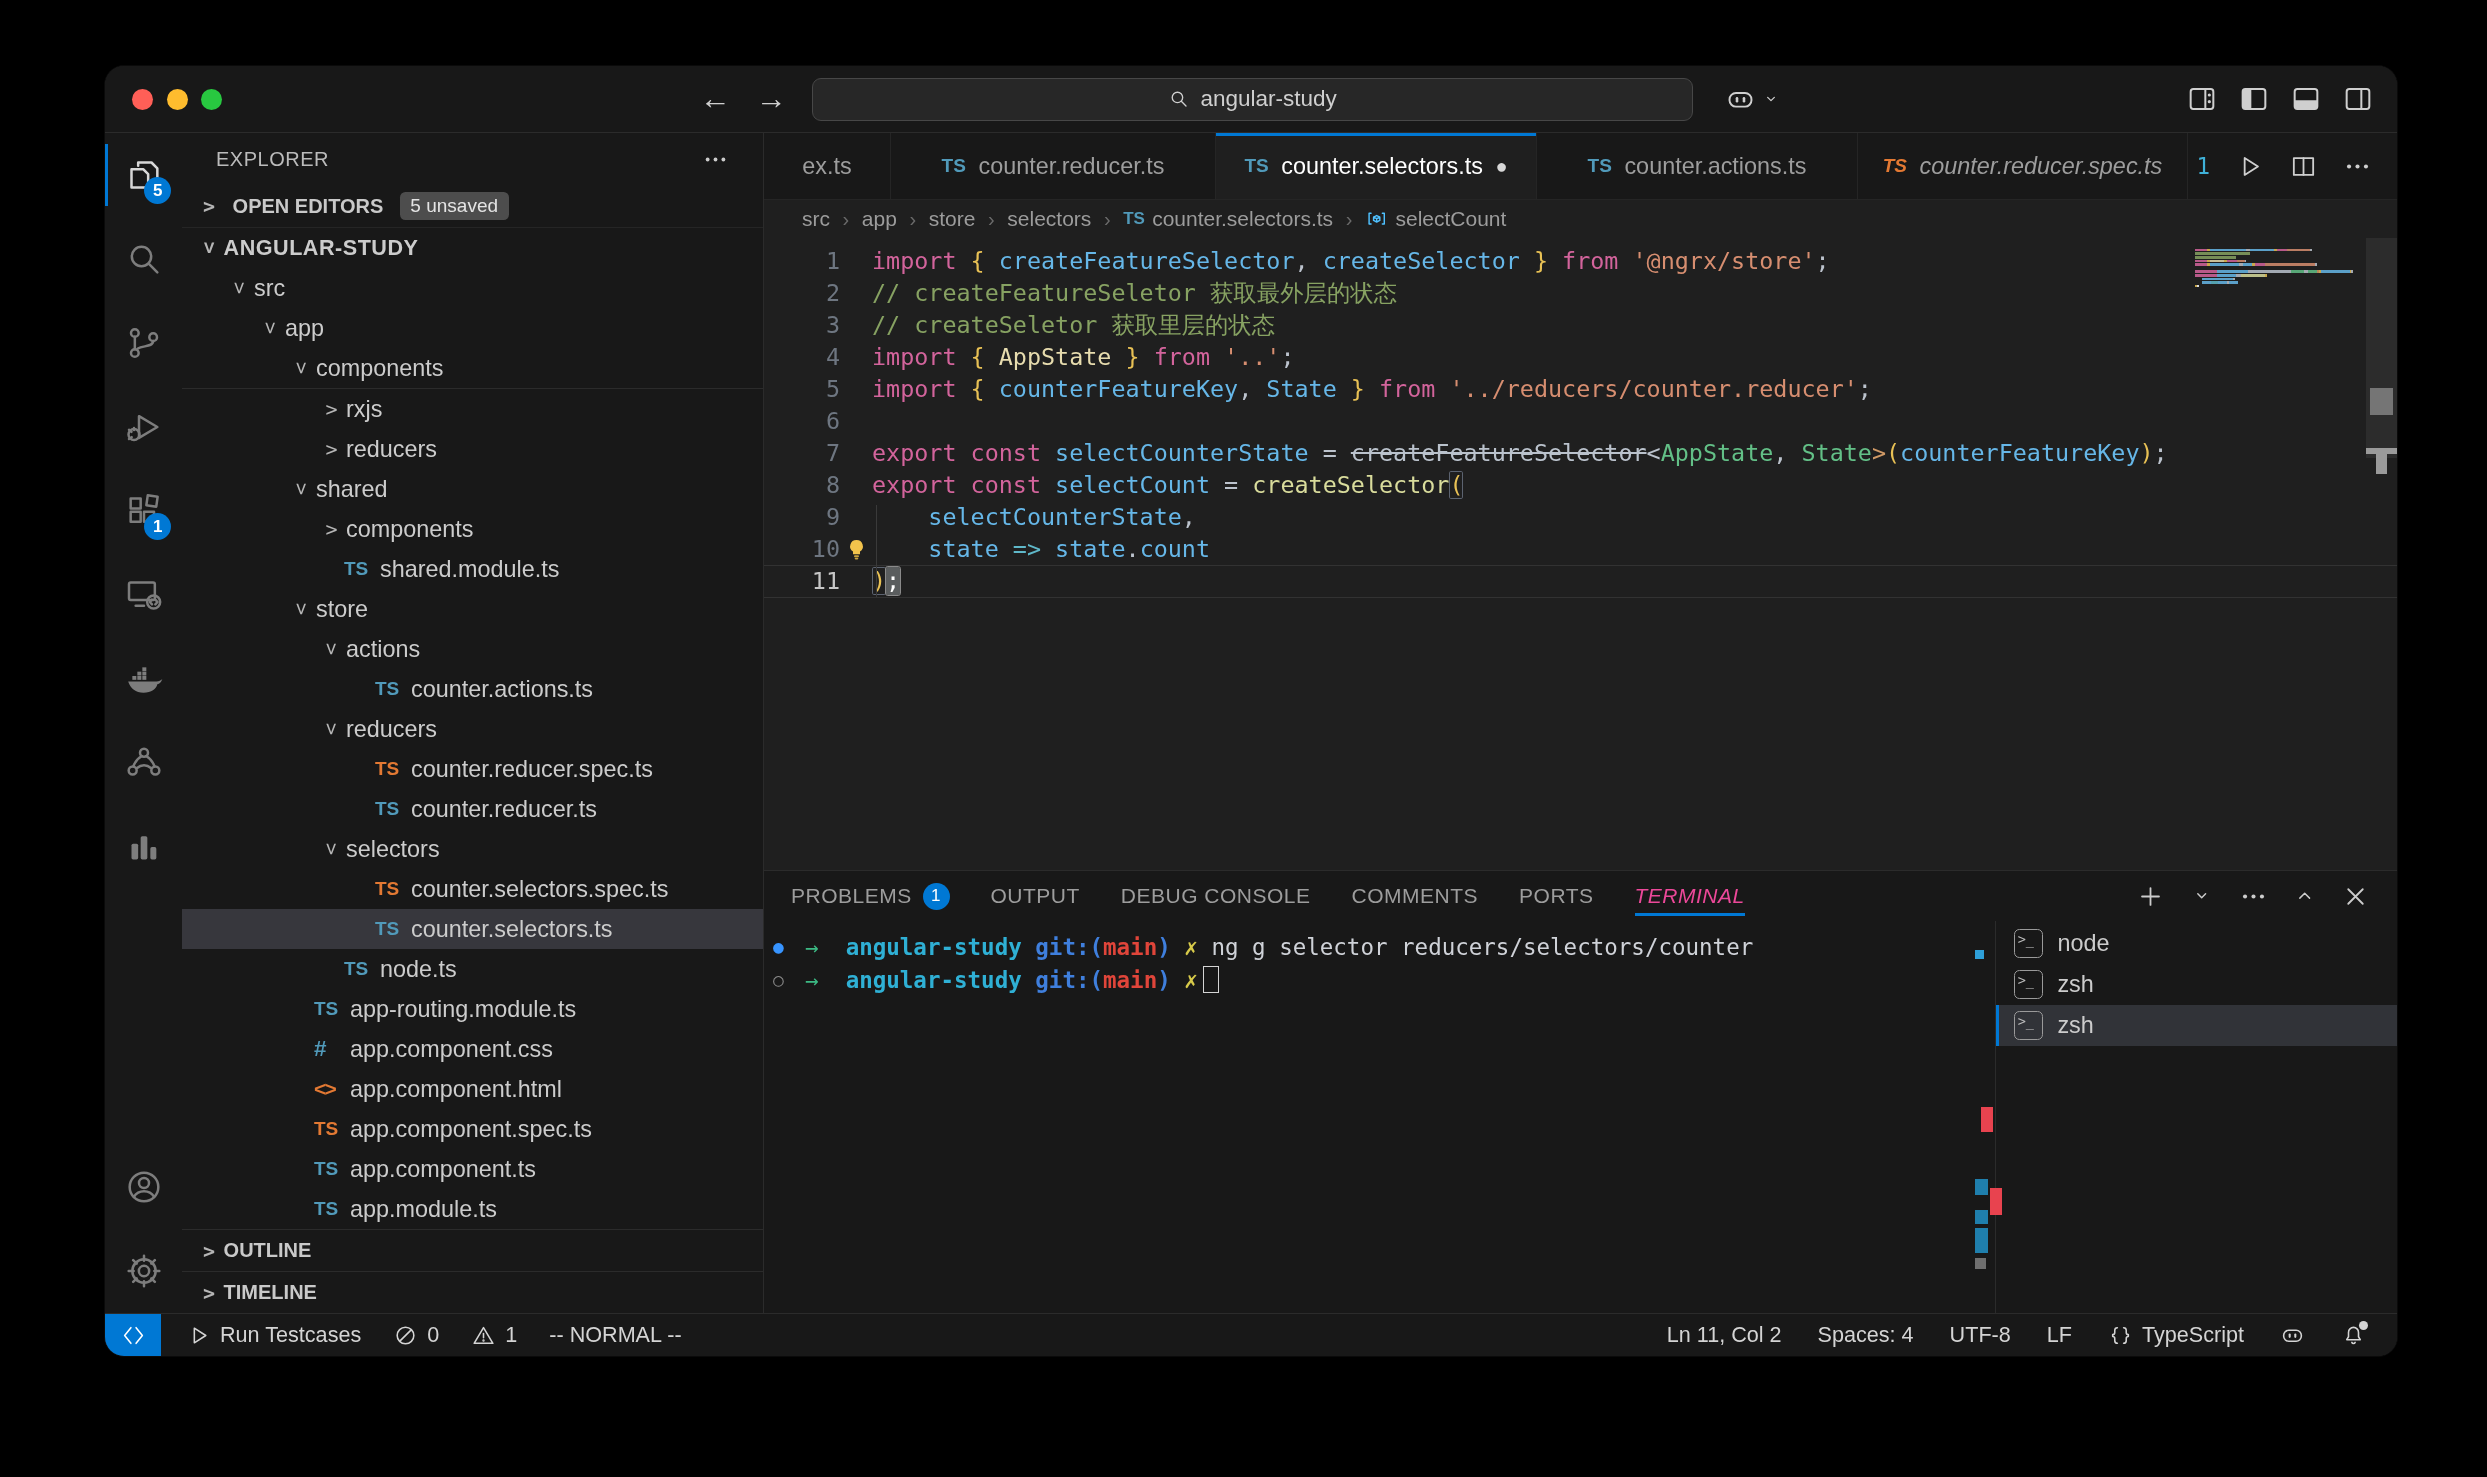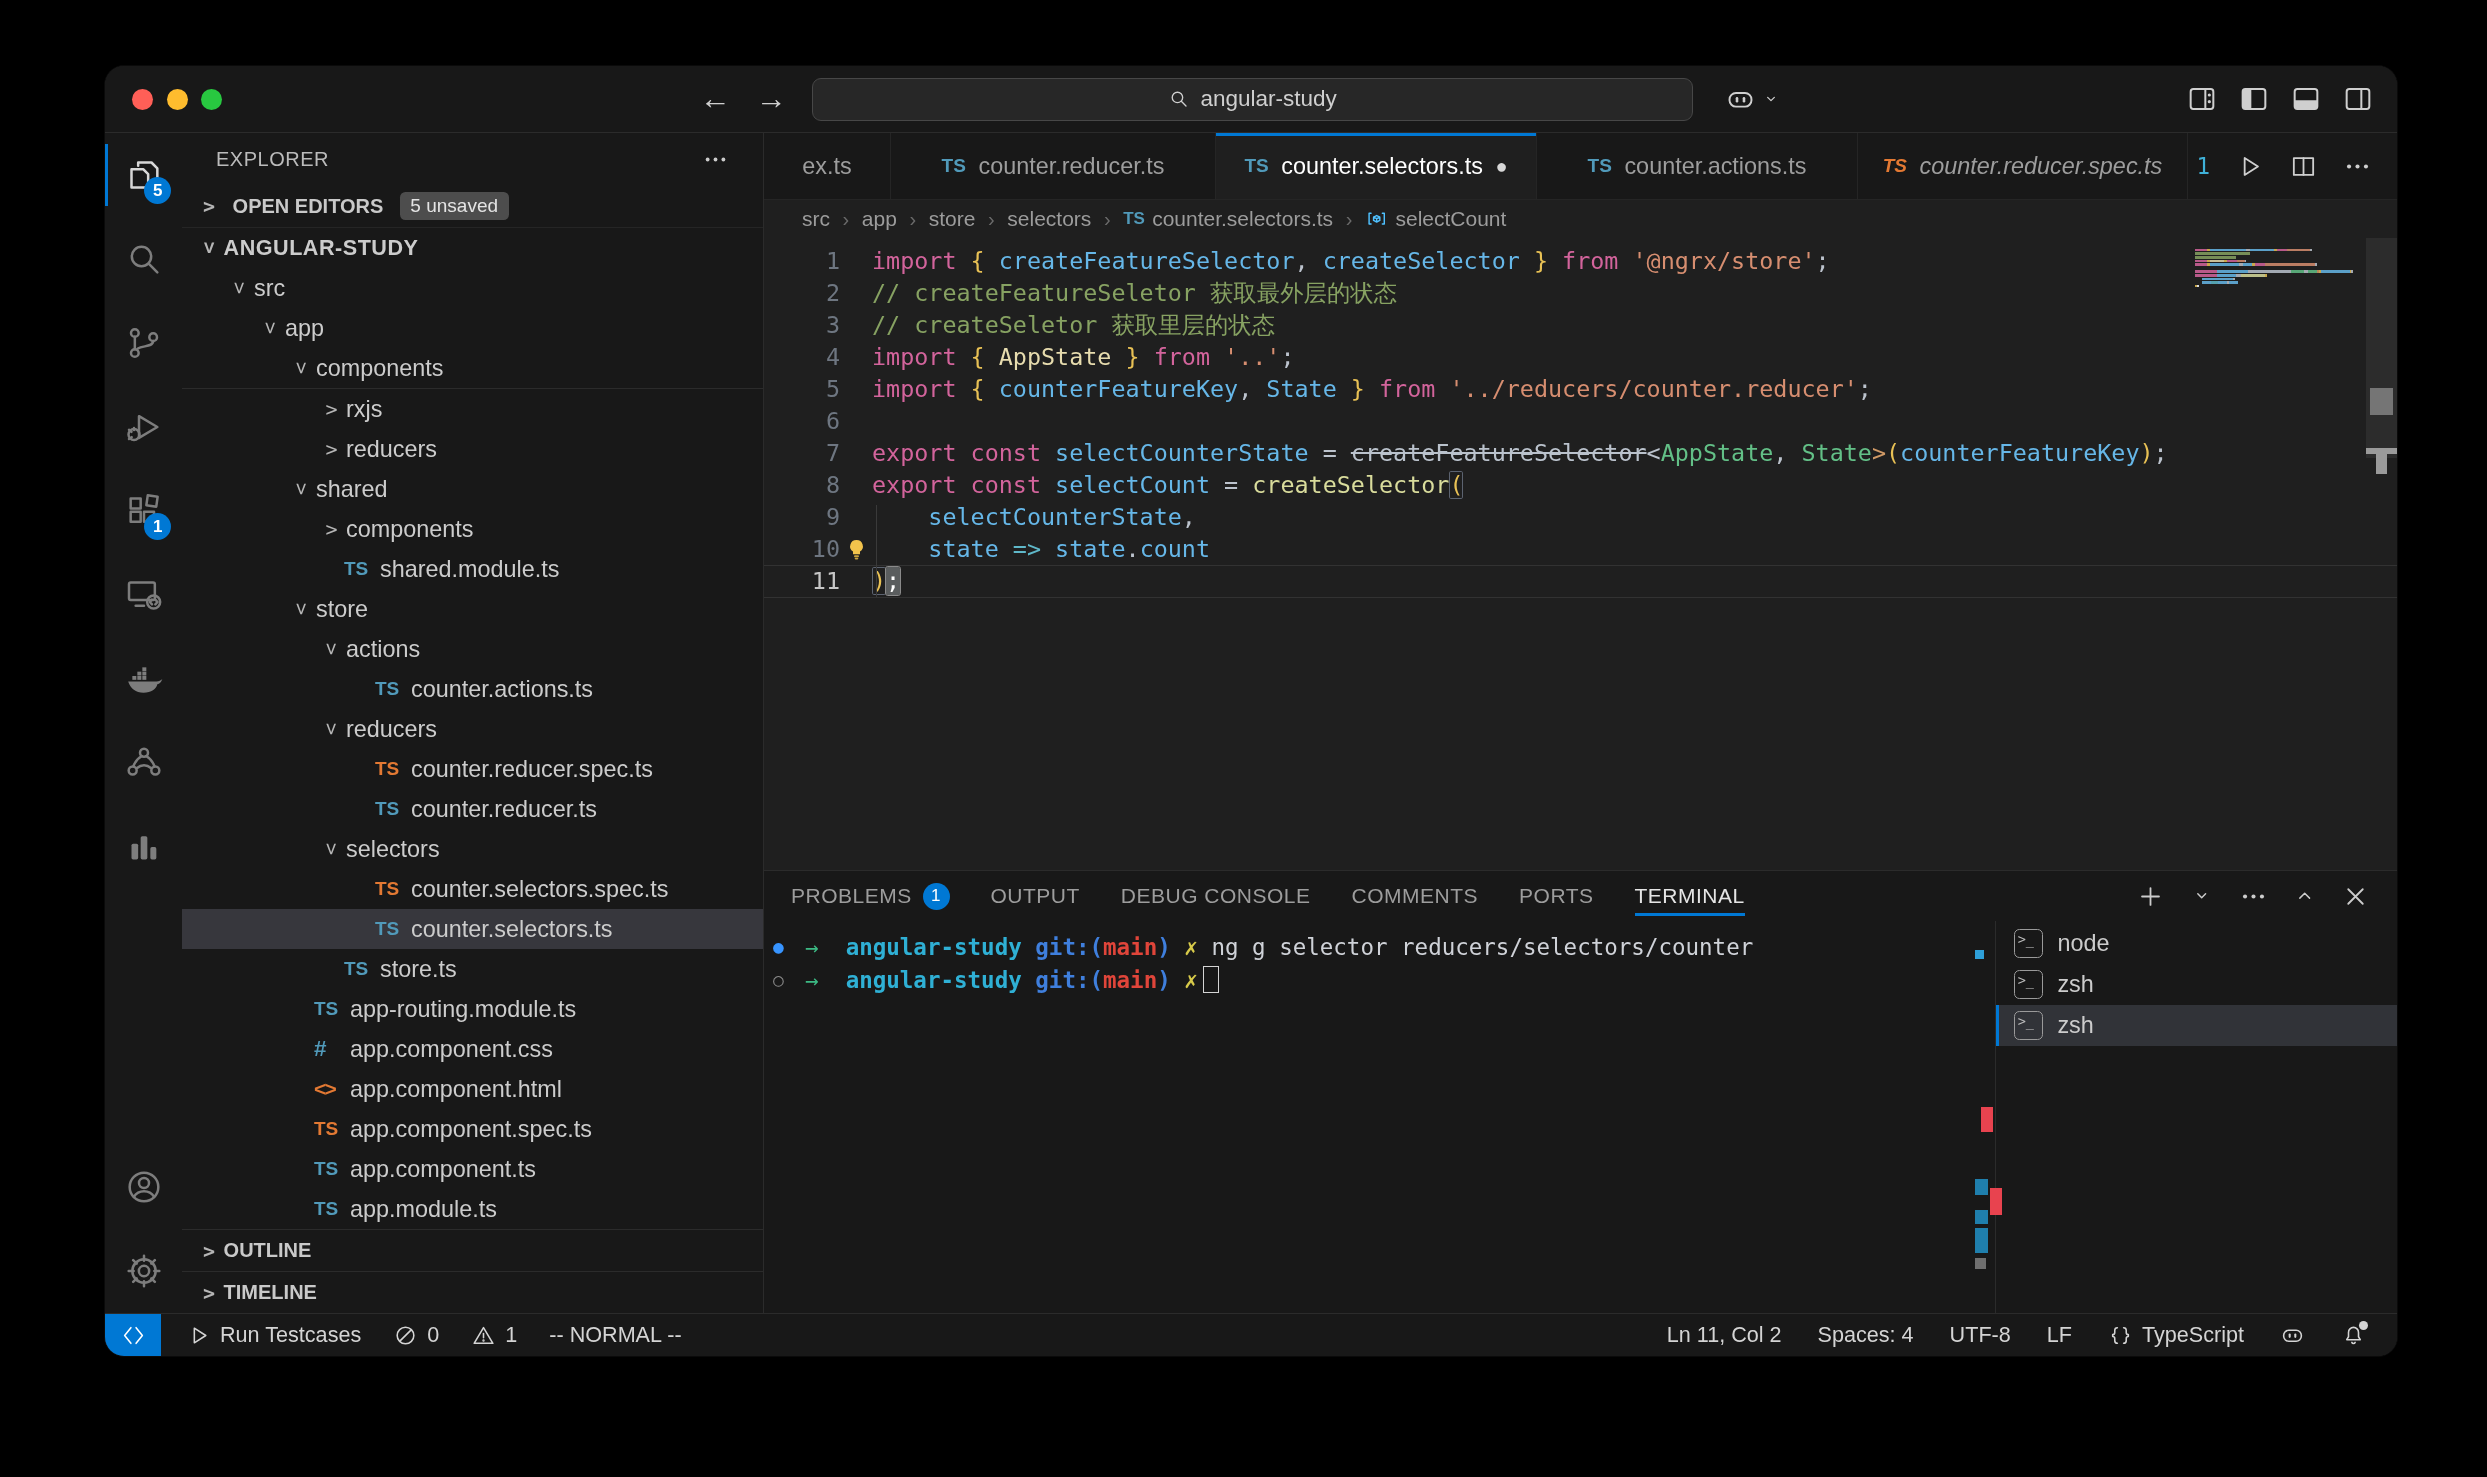--- a/index.html
+++ b/index.html
@@ -78,21 +78,21 @@
   .mrow{height:3.6px;white-space:nowrap;font-size:0;}
   .mseg{display:inline-block;height:2.7px;vertical-align:top;opacity:.85;}
   .scrollbar{position:absolute;top:0;right:0;width:31px;height:220px;background:#2c2c2c;}
   .sbmark1{position:absolute;top:150px;right:3.6px;width:23.4px;height:27px;background:#757575;}
   .sbmark2{position:absolute;top:210px;right:0;width:31px;height:6.3px;background:#9a9a9a;}
   .sbmark3{position:absolute;top:216px;right:10px;width:10.8px;height:20px;background:#9a9a9a;}
   
   .panel{height:442px;flex:none;background:#181818;border-top:0.9px solid #2b2b2b;display:flex;flex-direction:column;position:relative;}
   .ptabs{height:50px;display:flex;align-items:center;gap:41px;padding-left:27px;flex:none;font-size:21px;color:#9d9d9d;letter-spacing:0.5px;}
   .ptab{display:flex;align-items:center;gap:10.8px;height:100%;position:relative;}
-  .ptab.active{color:#e5e5e5;}
+  .ptab.active{color:#ec4899;font-style:italic;}
   .ptab.active::after{content:"";position:absolute;left:0;right:0;bottom:5.4px;height:2.7px;background:#0078d4;}
   .pbadge{min-width:27px;height:27px;border-radius:13.5px;background:#0078d4;color:#fff;font-size:17px;display:flex;align-items:center;justify-content:center;}
   .pactions{margin-left:auto;display:flex;align-items:center;gap:25px;padding-right:27px;color:#cccccc;}
   .pbody{flex:1;display:flex;min-height:0;}
   .term{flex:1;padding:9px 0 0 9px;font-family:"DejaVu Sans Mono",monospace;font-size:22.5px;min-width:0;}
   .tline{height:33px;display:flex;align-items:center;}
   .tdeco{width:32px;flex:none;text-align:left;font-size:18px;}
   .tdeco.done{color:#3794ff;}
   .tdeco.pending{color:#8a8a8a;}
   .tpre{white-space:pre;}
@@ -392,21 +392,21 @@
               <span>counter.selectors.spec.ts</span>
             </div>
             <div class="trow selected" style="padding-left: 166px;">
               <span class="fspace"></span>
               <span class="ficon ts-blue">TS</span>
               <span>counter.selectors.ts</span>
             </div>
             <div class="trow" style="padding-left: 135px;">
               <span class="fspace"></span>
               <span class="ficon ts-blue">TS</span>
-              <span>store.ts</span>
+              <span>node.ts</span>
             </div>
             <div class="trow" style="padding-left: 105px;">
               <span class="fspace"></span>
               <span class="ficon ts-blue">TS</span>
               <span>app-routing.module.ts</span>
             </div>
             <div class="trow" style="padding-left: 105px;">
               <span class="fspace"></span>
               <span class="ficon css">#</span>
               <span>app.component.css</span>

